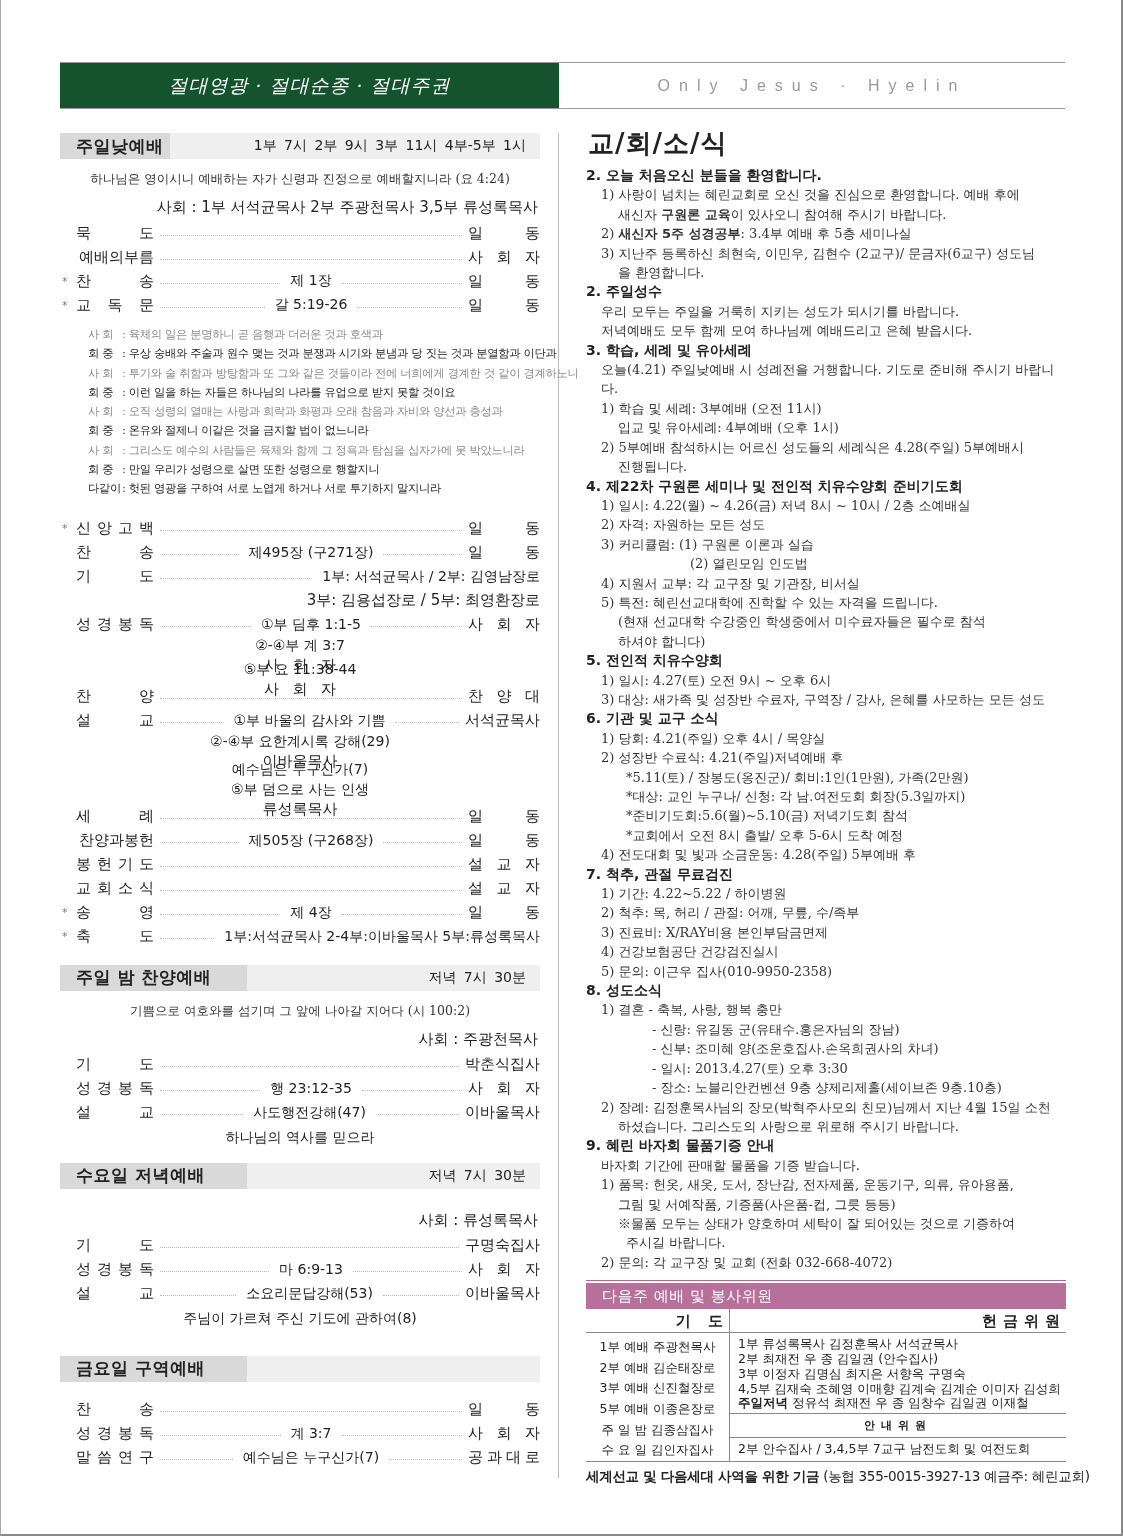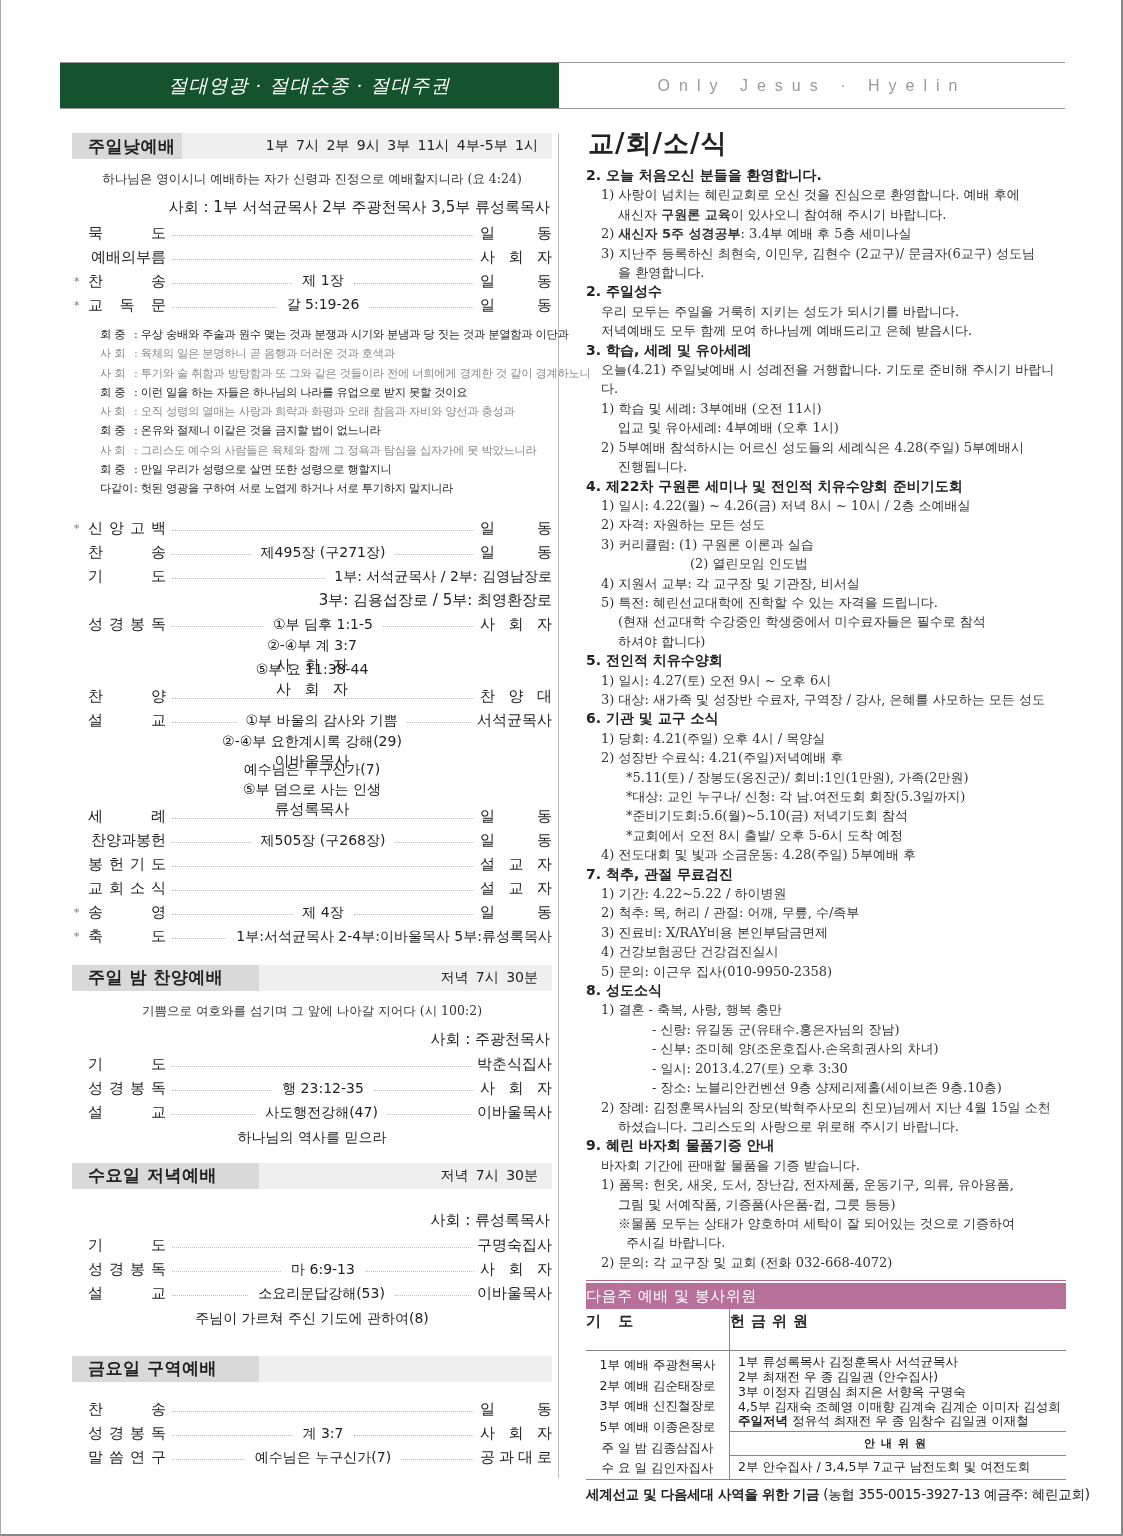--- a/index.html
+++ b/index.html
@@ -6,21 +6,21 @@
   html, body { width: 1123px; height: 1536px; background: #fff; overflow: hidden; }
   body { font-family: "DejaVu Sans", "Liberation Sans", sans-serif; color: #222; position: relative; }
   .page-frame { position: absolute; left: 0; top: 0; width: 1123px; height: 1536px; border-right: 2px solid #888; border-bottom: 2px solid #888; border-left: 1px solid #aaa; }
 
   
   .header { position: absolute; left: 60px; top: 62px; width: 1005px; height: 47px; display: flex; border-top: 1px solid #999; border-bottom: 1px solid #999; }
   .header-left { width: 499px; background: #14532d; color: #fff; display: flex; align-items: center; justify-content: center; font-size: 19px; font-family: "DejaVu Serif", serif; letter-spacing: 1px; font-style: italic; }
   .header-right { flex: 1; display: flex; align-items: center; justify-content: center; color: #999; font-size: 16px; letter-spacing: 9px; font-family: "Liberation Sans", sans-serif; }
 
   
-  .left-col { position: absolute; left: 72px; top: 133px; width: 480px; }
+  .left-col { position: absolute; left: 60px; top: 133px; width: 480px; }
   .divider { position: absolute; left: 558px; top: 133px; width: 1px; height: 1345px; background: #bbb; }
   .right-col { position: absolute; left: 586px; top: 126px; width: 480px; }
 
   .sec-header { display: flex; justify-content: space-between; align-items: center; height: 26px; background: linear-gradient(to right, #d9d9d9 0, #d9d9d9 23%, #efefef 23%); font-size: 17px; padding: 0 14px 0 16px; }
   .sec-header.wide { background: linear-gradient(to right, #d9d9d9 0, #d9d9d9 39%, #efefef 39%); }
   .sec-header .title { font-weight: bold; letter-spacing: 0.5px; }
   .sec-header .time { font-size: 14px; word-spacing: 3px; }
 
   .verse { text-align: center; font-size: 12.5px; margin-top: 12px; font-family: "DejaVu Serif", serif; color: #333; }
   .leader { text-align: right; font-size: 15px; margin-top: 10px; padding-right: 2px; }
@@ -50,25 +50,25 @@
   .news-item { font-size: 13.5px; line-height: 19.4px; }
   .news-item .h { font-weight: bold; font-size: 14px; font-family: "DejaVu Sans", sans-serif; }
   .news-item .b { padding-left: 15px; font-family: "DejaVu Serif", serif; font-size: 13px; color: #333; }
   .news-item .b.i2 { padding-left: 32px; }
   .news-item .b.i3 { padding-left: 40px; }
   .news-item .b.i4 { padding-left: 66px; }
   .news-item .b.i5 { padding-left: 104px; }
   .news-item .bold { font-weight: bold; font-family: "DejaVu Sans", sans-serif; }
 
   .next-week { margin-top: 8px; border-top: 1px solid #b7668f; }
-  .nw-title { background: #b7709a; color: #fff; font-size: 15px; height: 26px; line-height: 26px; margin-top: 2px; letter-spacing: 0.5px; }
+  .nw-title { background: #b7709a; color: #fff; font-size: 15px; height: 26px; line-height: 26px; padding-left: 16px; margin-top: 2px; letter-spacing: 0.5px; }
   .nw-table { display: flex; border-bottom: 1px solid #888; }
   .nw-left { width: 144px; border-right: 1px solid #888; }
   .nw-right { flex: 1; }
-  .nw-head { text-align: left; font-size: 15px; font-weight: bold; height: 42px; line-height: 24px; border-bottom: 1px solid #888; letter-spacing: 6px; }
+  .nw-head { text-align: right; font-size: 15px; font-weight: bold; height: 24px; line-height: 24px; border-bottom: 1px solid #888; letter-spacing: 6px; }
   .nw-left-list { padding-top: 4px; }
   .nw-left-list div { text-align: center; font-size: 12.5px; line-height: 20.6px; white-space: nowrap; }
   .nw-right-list { padding: 4px 0 2px 8px; border-bottom: 1px solid #888; }
   .nw-right-list div { font-size: 12.5px; line-height: 14.8px; white-space: nowrap; }
   .nw-usher-head { text-align: center; font-size: 11px; font-weight: bold; height: 24px; line-height: 24px; border-bottom: 1px solid #888; letter-spacing: 6px; }
   .nw-usher { font-size: 12.5px; padding-left: 8px; height: 22px; line-height: 22px; white-space: nowrap; }
   .fund { font-size: 13.5px; margin-top: 6px; text-align: center; white-space: nowrap; letter-spacing: -0.3px; }
   .fund b { font-weight: bold; }
 </style>
 </head>
@@ -137,22 +137,22 @@
         <span class="dots"></span>
         <span class="mid">갈 5:19-26</span>
         <span class="dots"></span>
         <span class="person">
           <span>일</span>
           <span>동</span>
         </span>
       </div>
     </div>
     <div class="resp">
+      <div class="r leader-r"><span class="who">사  회</span><span>: 육체의 일은 분명하니 곧 음행과 더러운 것과 호색과</span></div>
       <div class="r people-r"><span class="who">회  중</span><span>: 우상 숭배와 주술과 원수 맺는 것과 분쟁과 시기와 분냄과 당 짓는 것과 분열함과 이단과</span></div>
-      <div class="r leader-r"><span class="who">사  회</span><span>: 육체의 일은 분명하니 곧 음행과 더러운 것과 호색과</span></div>
       <div class="r leader-r"><span class="who">사  회</span><span>: 투기와 술 취함과 방탕함과 또 그와 같은 것들이라 전에 너희에게 경계한 것 같이 경계하노니</span></div>
       <div class="r people-r"><span class="who">회  중</span><span>: 이런 일을 하는 자들은 하나님의 나라를 유업으로 받지 못할 것이요</span></div>
       <div class="r leader-r"><span class="who">사  회</span><span>: 오직 성령의 열매는 사랑과 희락과 화평과 오래 참음과 자비와 양선과 충성과</span></div>
       <div class="r people-r"><span class="who">회  중</span><span>: 온유와 절제니 이같은 것을 금지할 법이 없느니라</span></div>
       <div class="r leader-r"><span class="who">사  회</span><span>: 그리스도 예수의 사람들은 육체와 함께 그 정욕과 탐심을 십자가에 못 박았느니라</span></div>
       <div class="r people-r"><span class="who">회  중</span><span>: 만일 우리가 성령으로 살면 또한 성령으로 행할지니</span></div>
       <div class="r people-r"><span class="who">다같이</span><span>: 헛된 영광을 구하여 서로 노엽게 하거나 서로 투기하지 말지니라</span></div>
     </div>
     <div class="block-gap" style="height: 14px;"></div>
     <div class="rows">

